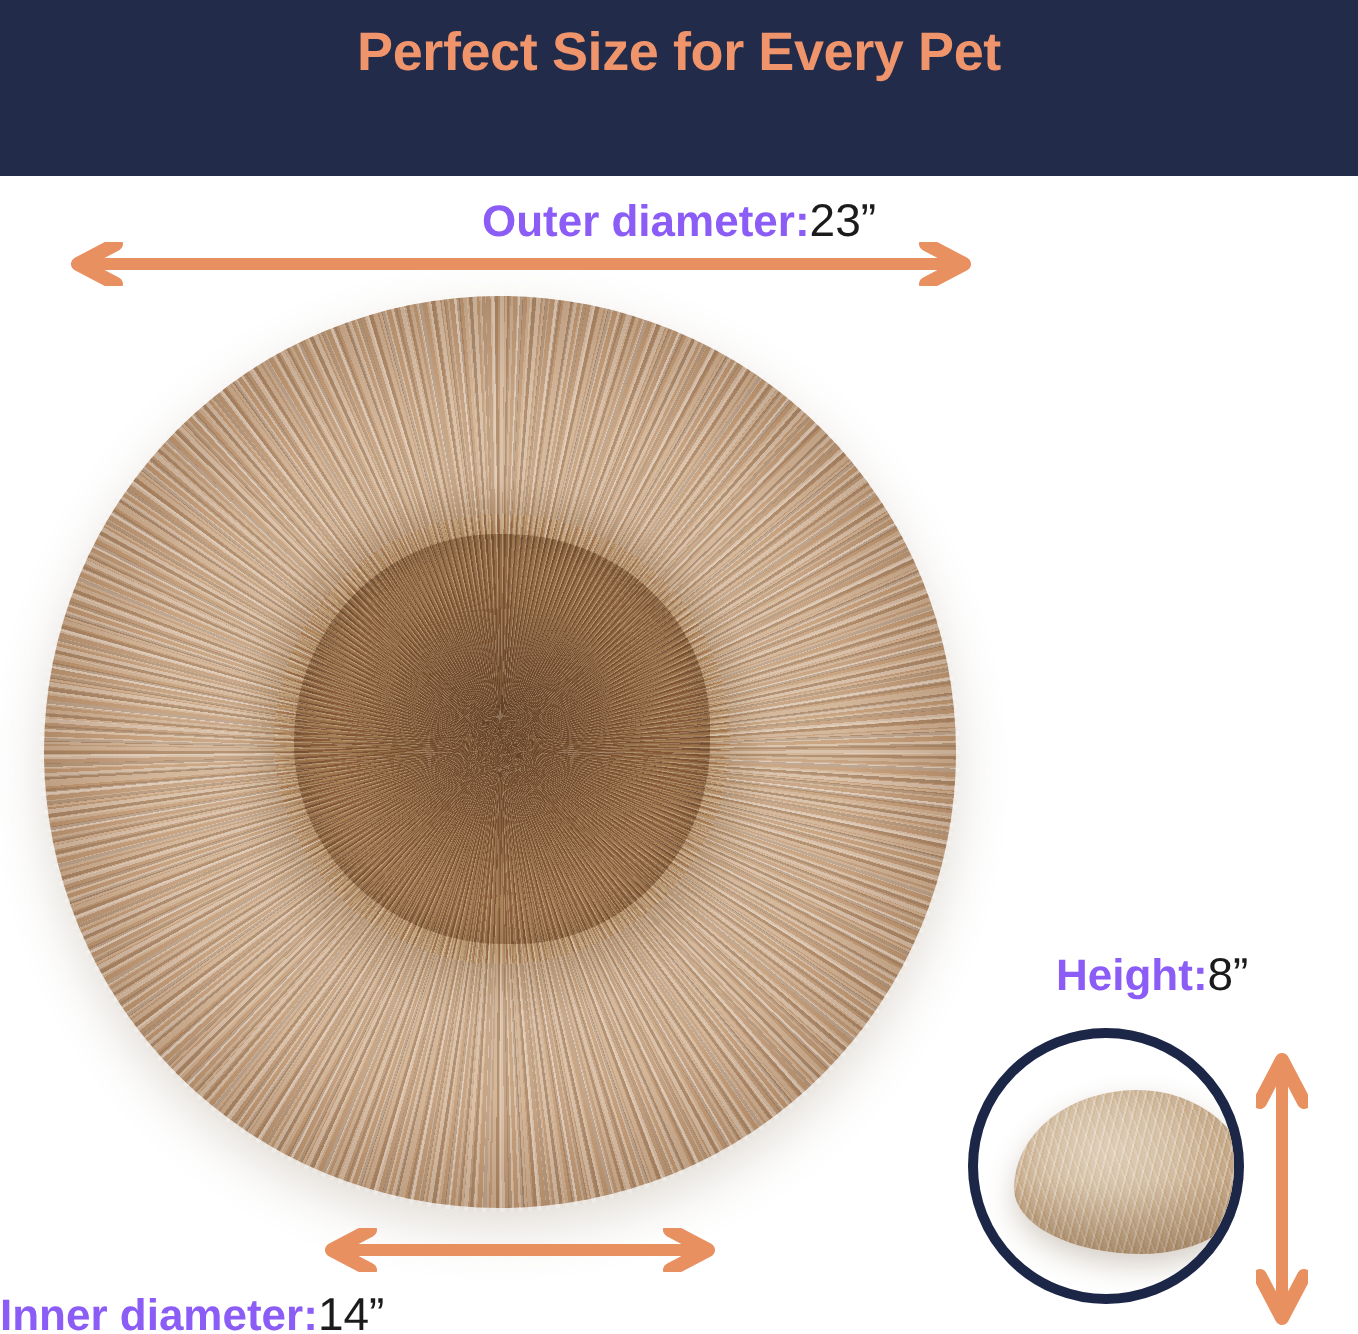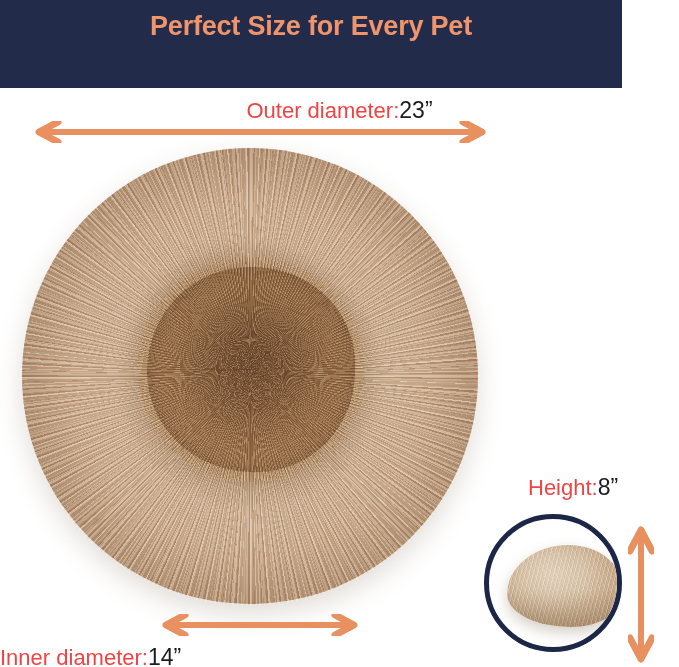--- a/index.html
+++ b/index.html
@@ -16,21 +16,21 @@
     height: 667px;
     overflow: hidden;
     background: #ffffff;
   }
 
   
   .header-band {
     position: absolute;
     left: 0;
     top: 0;
-    width: 622px;
+    width: 679px;
     height: 88px;
     background: #222B4A;
     text-align: center;
     overflow: hidden;
   }
   .header-title {
     position: absolute;
     left: 0; right: 0;
     top: 9px;
     font-size: 27px;
@@ -51,22 +51,22 @@
   }
 
   
   .dim-label {
     position: absolute;
     white-space: nowrap;
     font-size: 22px;
     line-height: 26px;
   }
   .dim-label .lbl {
-    font-weight: normal;
-    color: #ef4444;
+    font-weight: bold;
+    color: #8b5cf6;
   }
   .dim-label .val {
     font-weight: normal;
     color: #1B1B1B;
     font-size: 23px;
     margin-top: 35px;
   }
 
   #outer-label {
     left: 0; right: 0;

